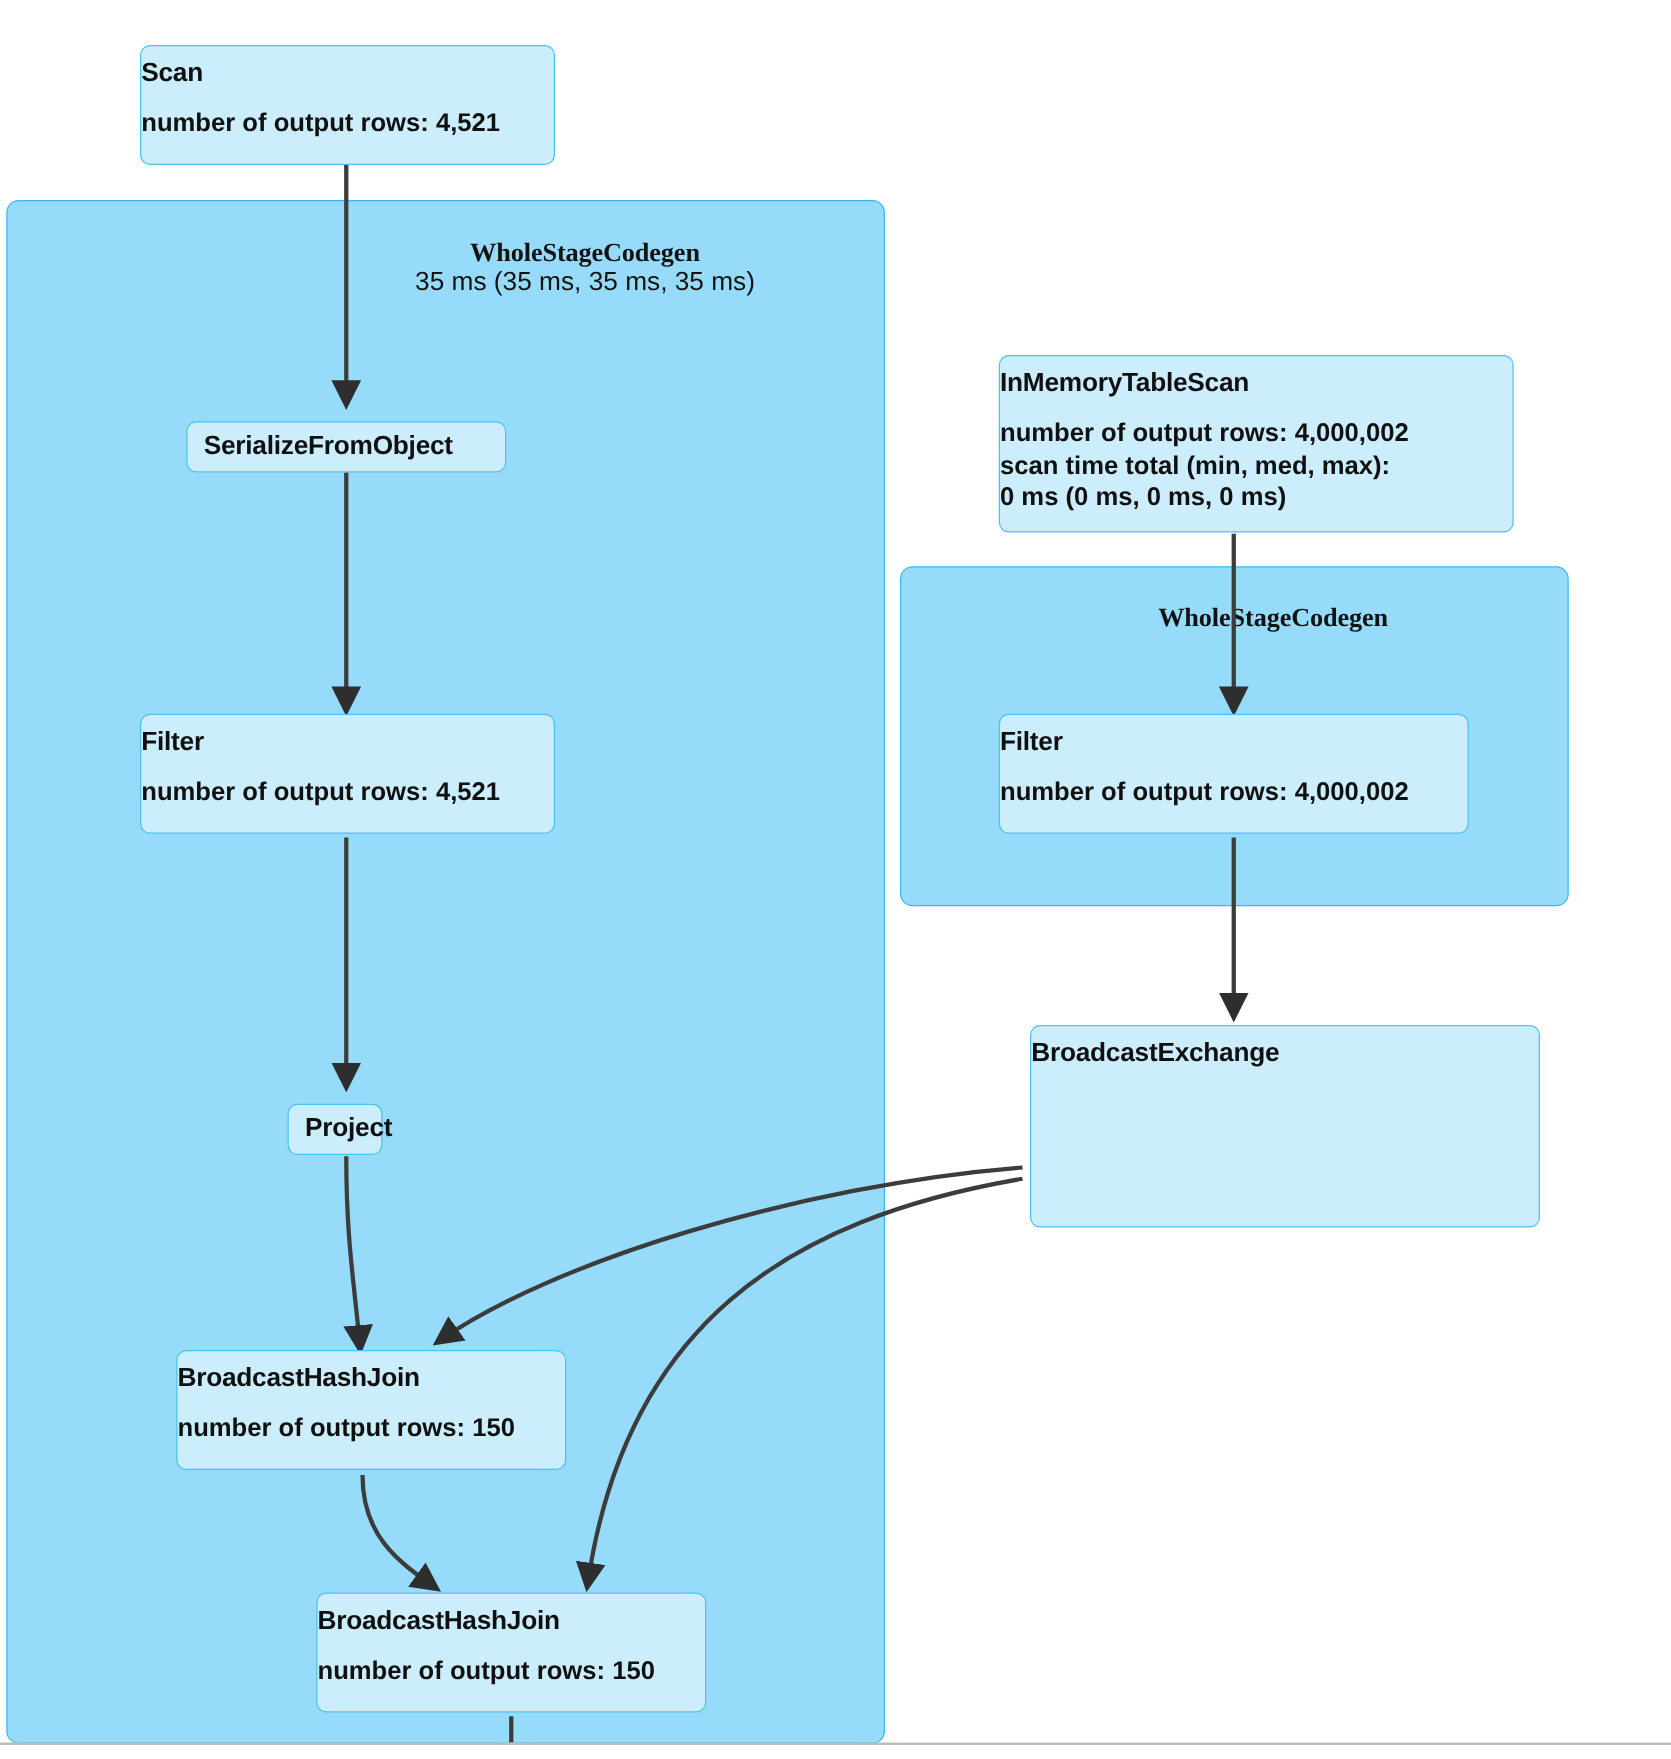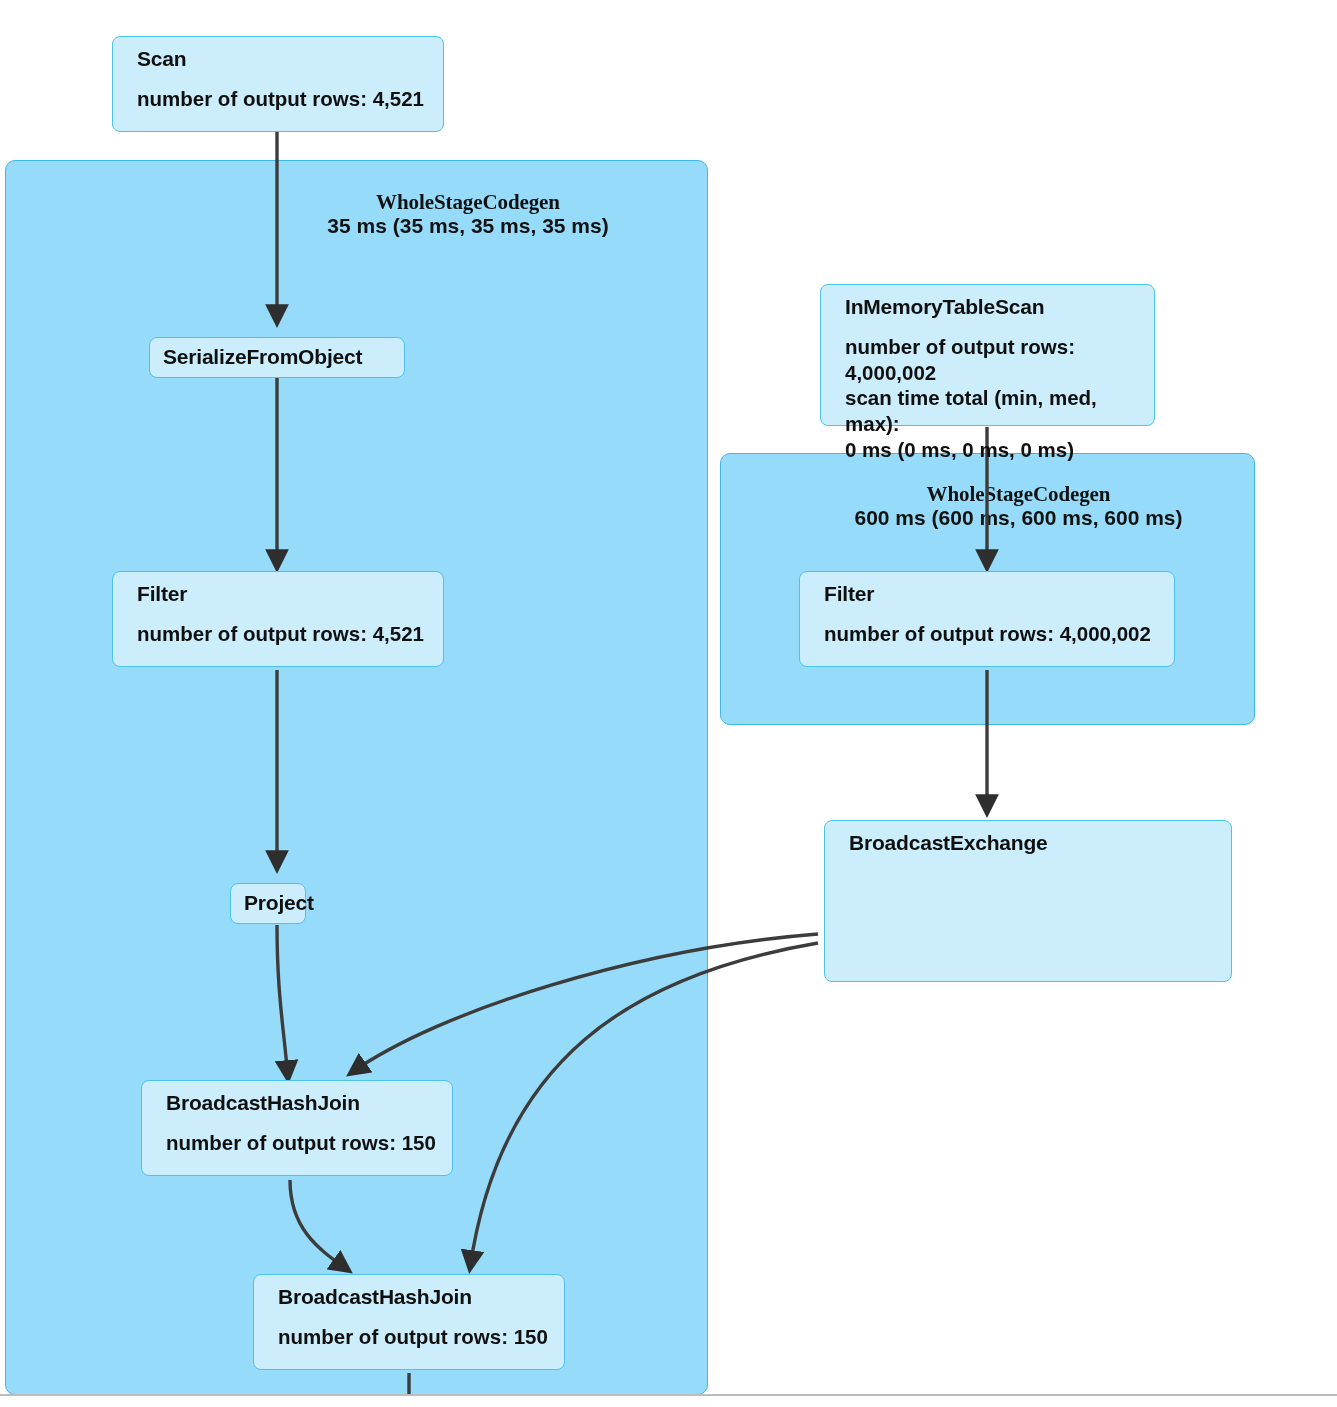--- a/index.html
+++ b/index.html
@@ -32,31 +32,31 @@
   }
   .cluster-label .cl-title {
     display: block;
     font-weight: bold;
     font-size: 21px;
     letter-spacing: -0.1px;
     font-family: Liberation Serif, serif;
   }
   .cluster-label .cl-sub {
     display: block;
-    font-weight: bold;
+    font-weight: normal;
     font-size: 21px;
   }
   
   .node {
     position: absolute;
     background: #cbedfc;
     border: 1.5px solid #4cc2ee;
     border-radius: 8px;
     box-sizing: border-box;
-    padding: 10px 12px 11px 24px;
+    padding: 10px 12px 11px 0;
     color: #101010;
   }
   .node .n-title {
     display: block;
     font-weight: bold;
     font-size: 21px;
     line-height: 1.18;
     white-space: nowrap;
     letter-spacing: -0.2px;
   }
@@ -100,21 +100,20 @@
 
   <div class="cluster" style="left:5px; top:160px; width:703px; height:1235px;"></div>
   <div class="cluster-label" style="left:258px; top:190px; width:420px;">
     <span class="cl-title">WholeStageCodegen</span>
     <span class="cl-sub">35 ms (35 ms, 35 ms, 35 ms)</span>
   </div>
 
   <div class="cluster" style="left:720px; top:453px; width:535px; height:272px;"></div>
   <div class="cluster-label" style="left:806px; top:482px; width:425px;">
     <span class="cl-title">WholeStageCodegen</span>
-    <span class="cl-sub">600 ms (600 ms, 600 ms, 600 ms)</span>
   </div>
 
   <svg id="edges" viewBox="0 0 1337 1407">
     <defs>
       <marker id="arrow" viewBox="0 0 12 12" refX="9" refY="6" markerWidth="7" markerHeight="7" orient="auto-start-reverse">
         <path d="M 0 0 L 12 6 L 0 12 z" fill="#2e2e2e"></path>
       </marker>
     </defs>
     <g fill="none" stroke="#3c3c3c" stroke-width="3.4" marker-end="url(#arrow)">
 
@@ -151,21 +150,21 @@
 
   <div class="node" style="left:112px; top:571px; width:332px; height:96px;">
     <span class="n-title">Filter</span>
     <span class="n-metrics">number of output rows: 4,521</span>
   </div>
 
   <div class="node compact" style="left:230px; top:883px; width:76px; height:41px;">
     <span class="n-title">Project</span>
   </div>
 
-  <div class="node" style="left:820px; top:284px; width:335px; height:142px;">
+  <div class="node" style="left:799px; top:284px; width:412px; height:142px;">
     <span class="n-title">InMemoryTableScan</span>
     <span class="n-metrics">number of output rows: 4,000,002
 scan time total (min, med, max):
 0 ms (0 ms, 0 ms, 0 ms)</span>
   </div>
 
   <div class="node" style="left:799px; top:571px; width:376px; height:96px;">
     <span class="n-title">Filter</span>
     <span class="n-metrics">number of output rows: 4,000,002</span>
   </div>

